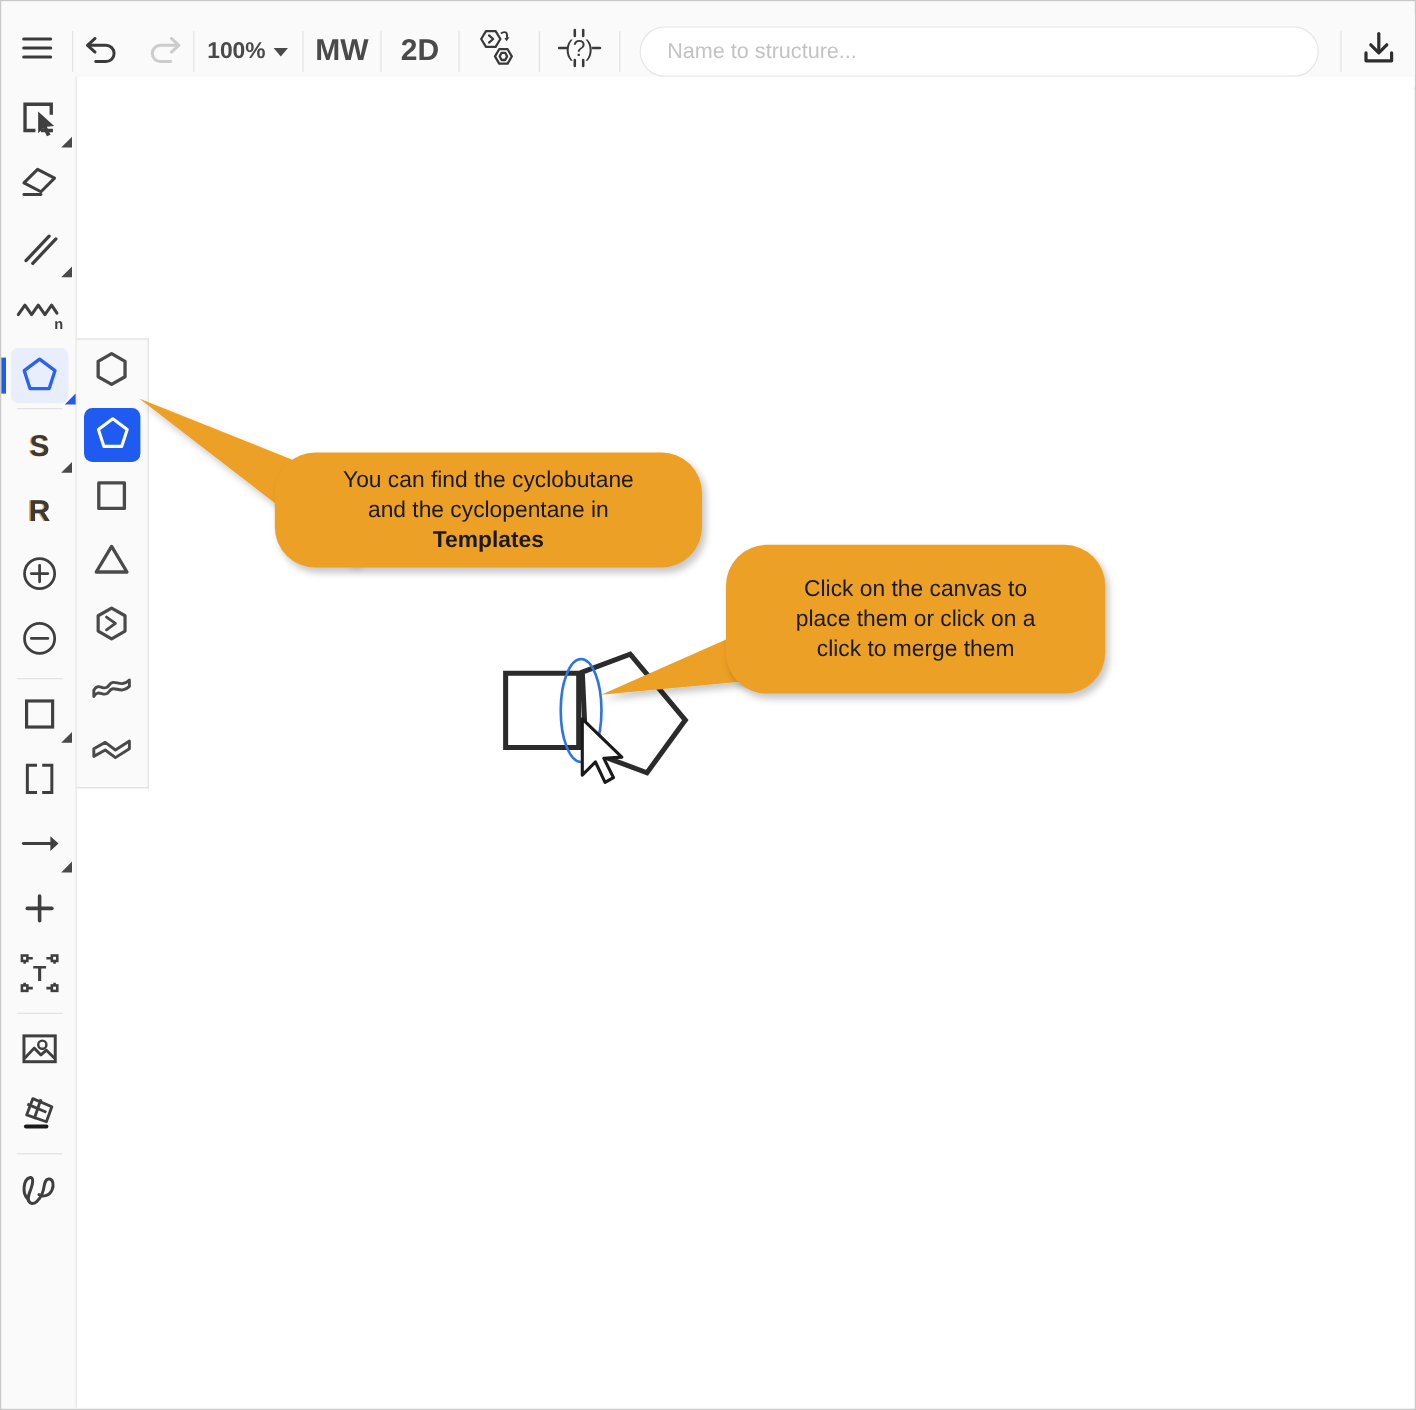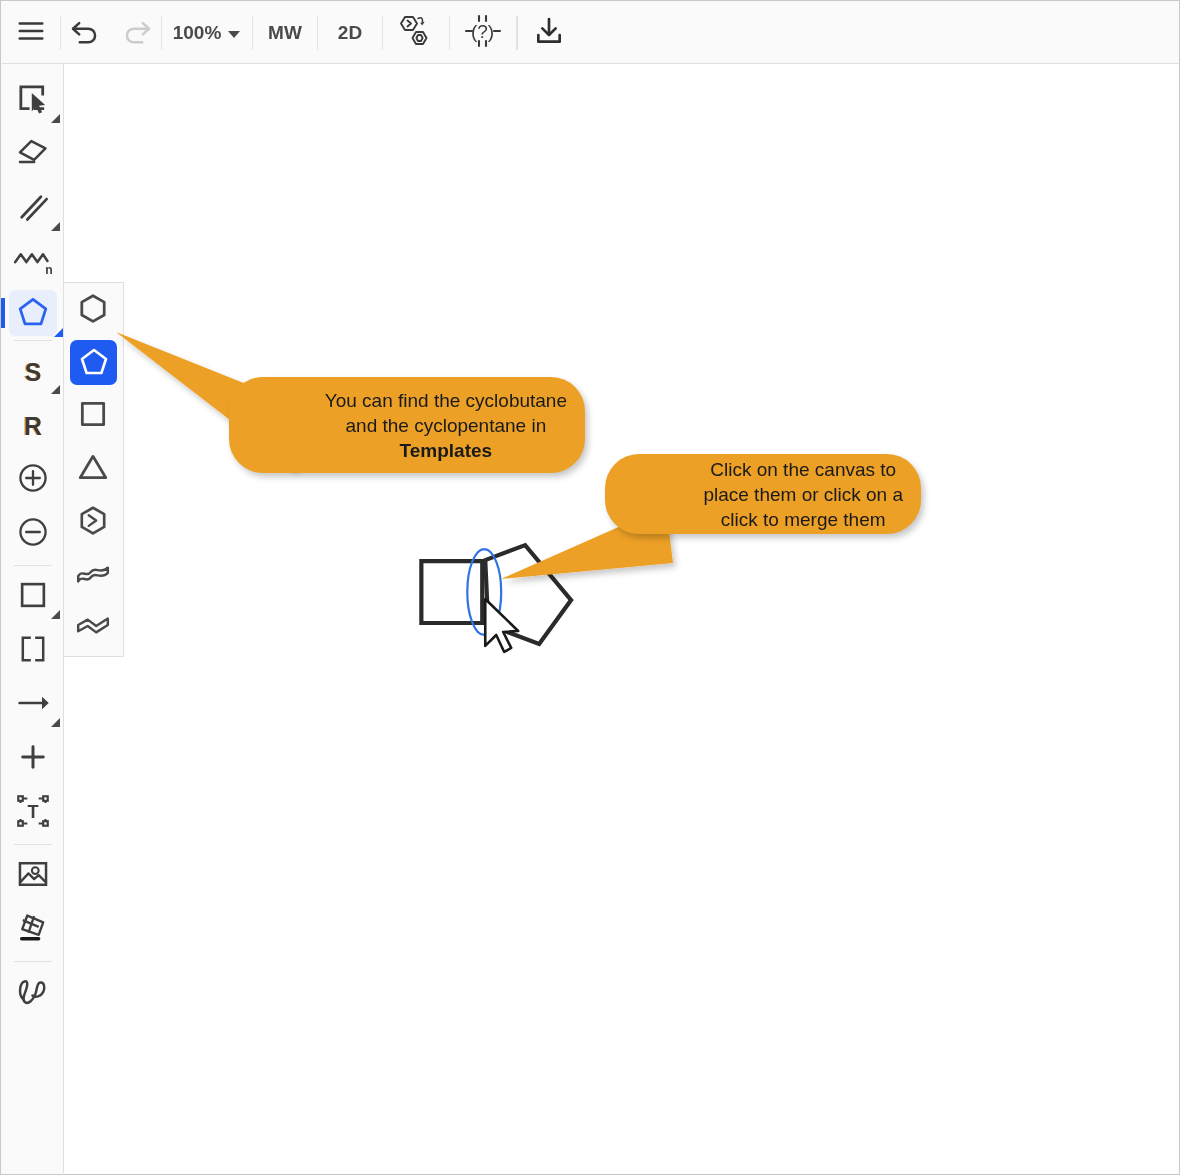--- a/index.html
+++ b/index.html
@@ -14,21 +14,21 @@
     height: 1175px;
     box-sizing: border-box;
     border: 1px solid #c9c9c9;
     background: #fafafa;
     overflow: hidden;
   }
 
   
   #top-toolbar {
     position: absolute;
-    left: 1px; top: 1px;
+    left: 1px; top: 11px;
     width: 1178px;
     height: 62px;
     background: #fafafa;
     border-bottom: 1px solid #e0e0e0;
     display: flex;
     align-items: center;
     box-sizing: border-box;
   }
   .tb-btn {
     display: flex;
@@ -50,21 +50,21 @@
   #zoom-btn {
     min-width: 74px;
     font-size: 19px;
     font-weight: bold;
     color: #4a4a4a;
     gap: 6px;
     padding: 0 8px;
   }
   #mw-btn, #twod-btn {
     min-width: 64px;
-    font-size: 19px;
+    font-size: 25px;
     font-weight: bold;
     color: #4a4a4a;
   }
   #calc-btn, #query-btn { width: 66px; }
   #name-input-wrap {
     flex: 1 1 auto;
     padding: 0 18px 0 16px;
     display: flex;
     align-items: center;
   }
@@ -201,37 +201,37 @@
   .callout {
     position: absolute;
     background: #eda026;
     border-radius: 34px;
     color: #1a1a1a;
     font-size: 19px;
     line-height: 25px;
     text-align: center;
     display: flex;
     align-items: center;
-    justify-content: flex-end;
+    justify-content: center;
     box-shadow: 3px 4px 6px rgba(0,0,0,0.22);
     z-index: 20;
     box-sizing: border-box;
     padding: 8px 18px;
   }
   #callout-templates {
     left: 228px;
     top: 376px;
     width: 356px;
     height: 96px;
   }
   #callout-place {
     left: 604px;
     top: 453px;
     width: 316px;
-    height: 80px;
+    height: 124px;
   }
   .callout b { font-weight: bold; margin-top: 36px; }
   #callout-tails {
     position: absolute;
     left: 0; top: 0;
     width: 1180px; height: 1175px;
     pointer-events: none;
     z-index: 19;
   }
 </style>
@@ -327,20 +327,23 @@
             <line x1="17" y1="30" x2="17" y2="35"></line>
             <line x1="24" y1="30" x2="24" y2="35"></line>
           </g>
           <text x="20.6" y="27" font-family="Liberation Sans, sans-serif" font-size="19" fill="#3a3a3a" text-anchor="middle">(?)</text>
         </svg>
       </span>
     </div>
 
     <div class="tb-sep"></div>
 
+    <div id="name-input-wrap">
+      <input id="name-input" type="text" placeholder="Name to structure..." style="">
+    </div>
 
     <div class="tb-sep"></div>
 
     <div class="tb-btn" id="download-btn">
       <span>
         <svg width="32" height="32" viewBox="0 0 24 24">
           <g fill="none" stroke="#2e2e2e" stroke-width="2" stroke-linecap="round" stroke-linejoin="round">
             <line x1="12" y1="3" x2="12" y2="14"></line>
             <polyline points="7,10 12,15 17,10"></polyline>
             <polyline points="4,15 4,20 20,20 20,15"></polyline>

